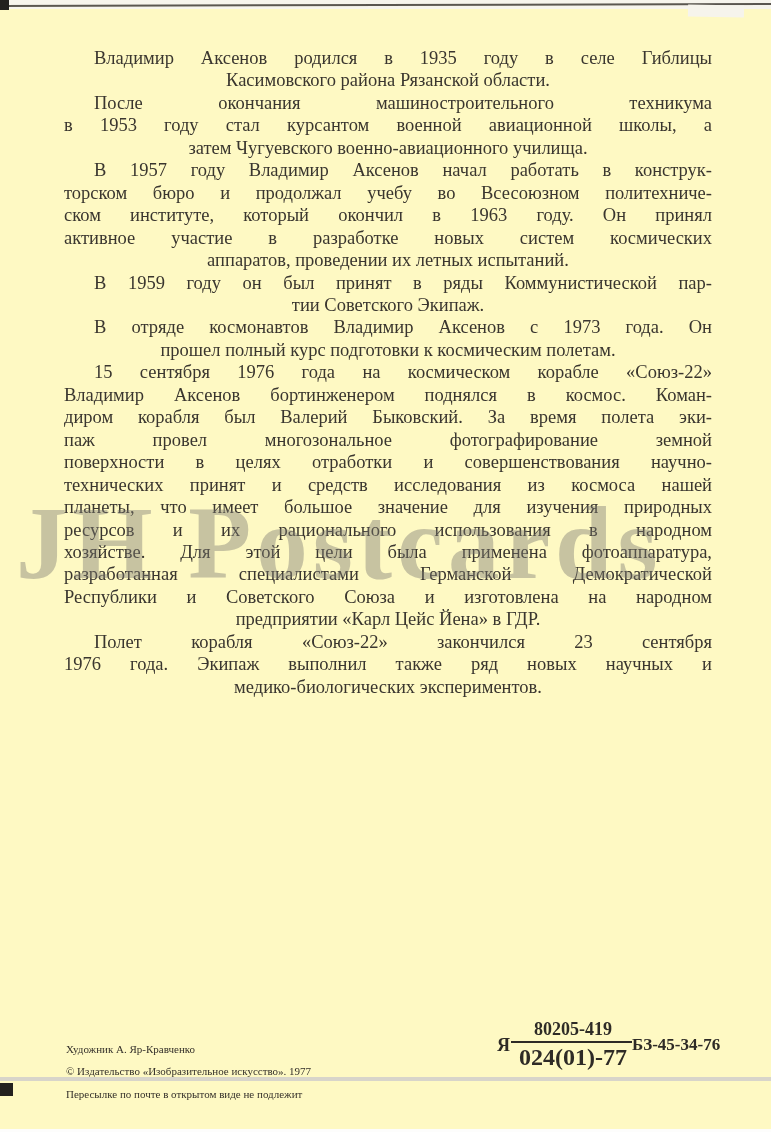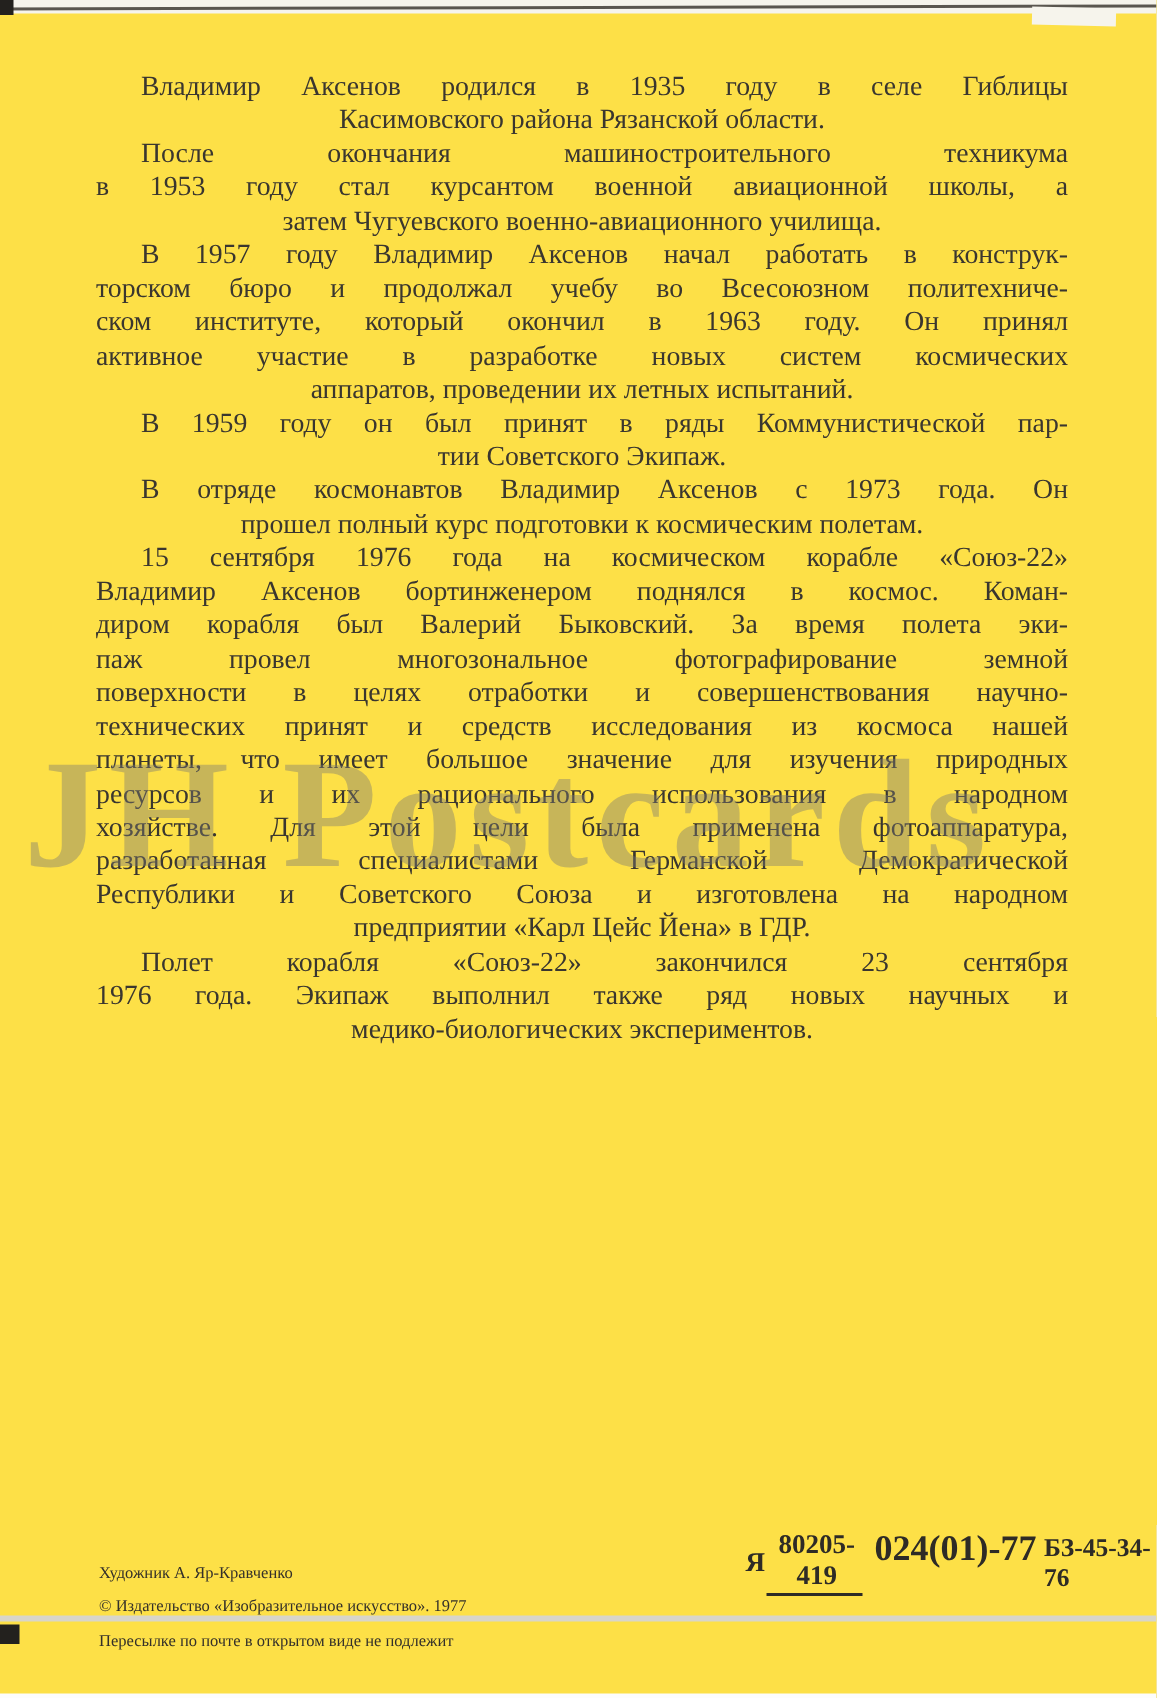--- a/index.html
+++ b/index.html
@@ -1,20 +1,20 @@
 <!DOCTYPE html>
 <html><head>
 <meta charset="utf-8">
 <style>
   html, body { margin: 0; padding: 0; background: #ebe7da; }
   .page {
     position: relative;
     width: 771px;
     height: 1132px;
-    background: #fde047;
+    background: #fef9c3;
     overflow: hidden;
     font-family: "Liberation Serif", serif;
   }
   
   .top-strip {
     position: absolute; top: 0; left: 0; width: 771px; height: 9px;
     background: #f6f4ec; z-index: 2;
   }
   .top-edge-line {
     position: absolute; top: 4px; left: -4px; width: 780px; height: 2px;
@@ -50,21 +50,21 @@
     position: absolute; left: 66px; top: 1038px; width: 670px;
     font-size: 11px; line-height: 22.3px; color: #34302a;
     z-index: 1;
   }
   .catalog {
     position: absolute; left: 497px; top: 1019px;
     display: flex; align-items: center;
     font-size: 17px; font-weight: bold; color: #2e2b26;
     z-index: 2;
   }
-  .catalog .frac { display: inline-flex; flex-direction: row; text-align: center; margin-left: 1px; }
+  .catalog .frac { display: inline-flex; flex-direction: column; text-align: center; margin-left: 1px; }
   .catalog .frac .num { border-bottom: 2.5px solid #2e2b26; padding: 0 5px 1px 8px; font-size: 18px; }
   .catalog .frac .den { padding: 1px 5px 0 8px; font-size: 24px; }
   .catalog .prefix { font-size: 18px; }
   .catalog .suffix { font-size: 17px; }
   
   .bottom-shadow {
     position: absolute; left: 0; top: 1077px; width: 771px; height: 4px;
     background: #d8d5ca; z-index: 2;
   }
   .footer-strip {

